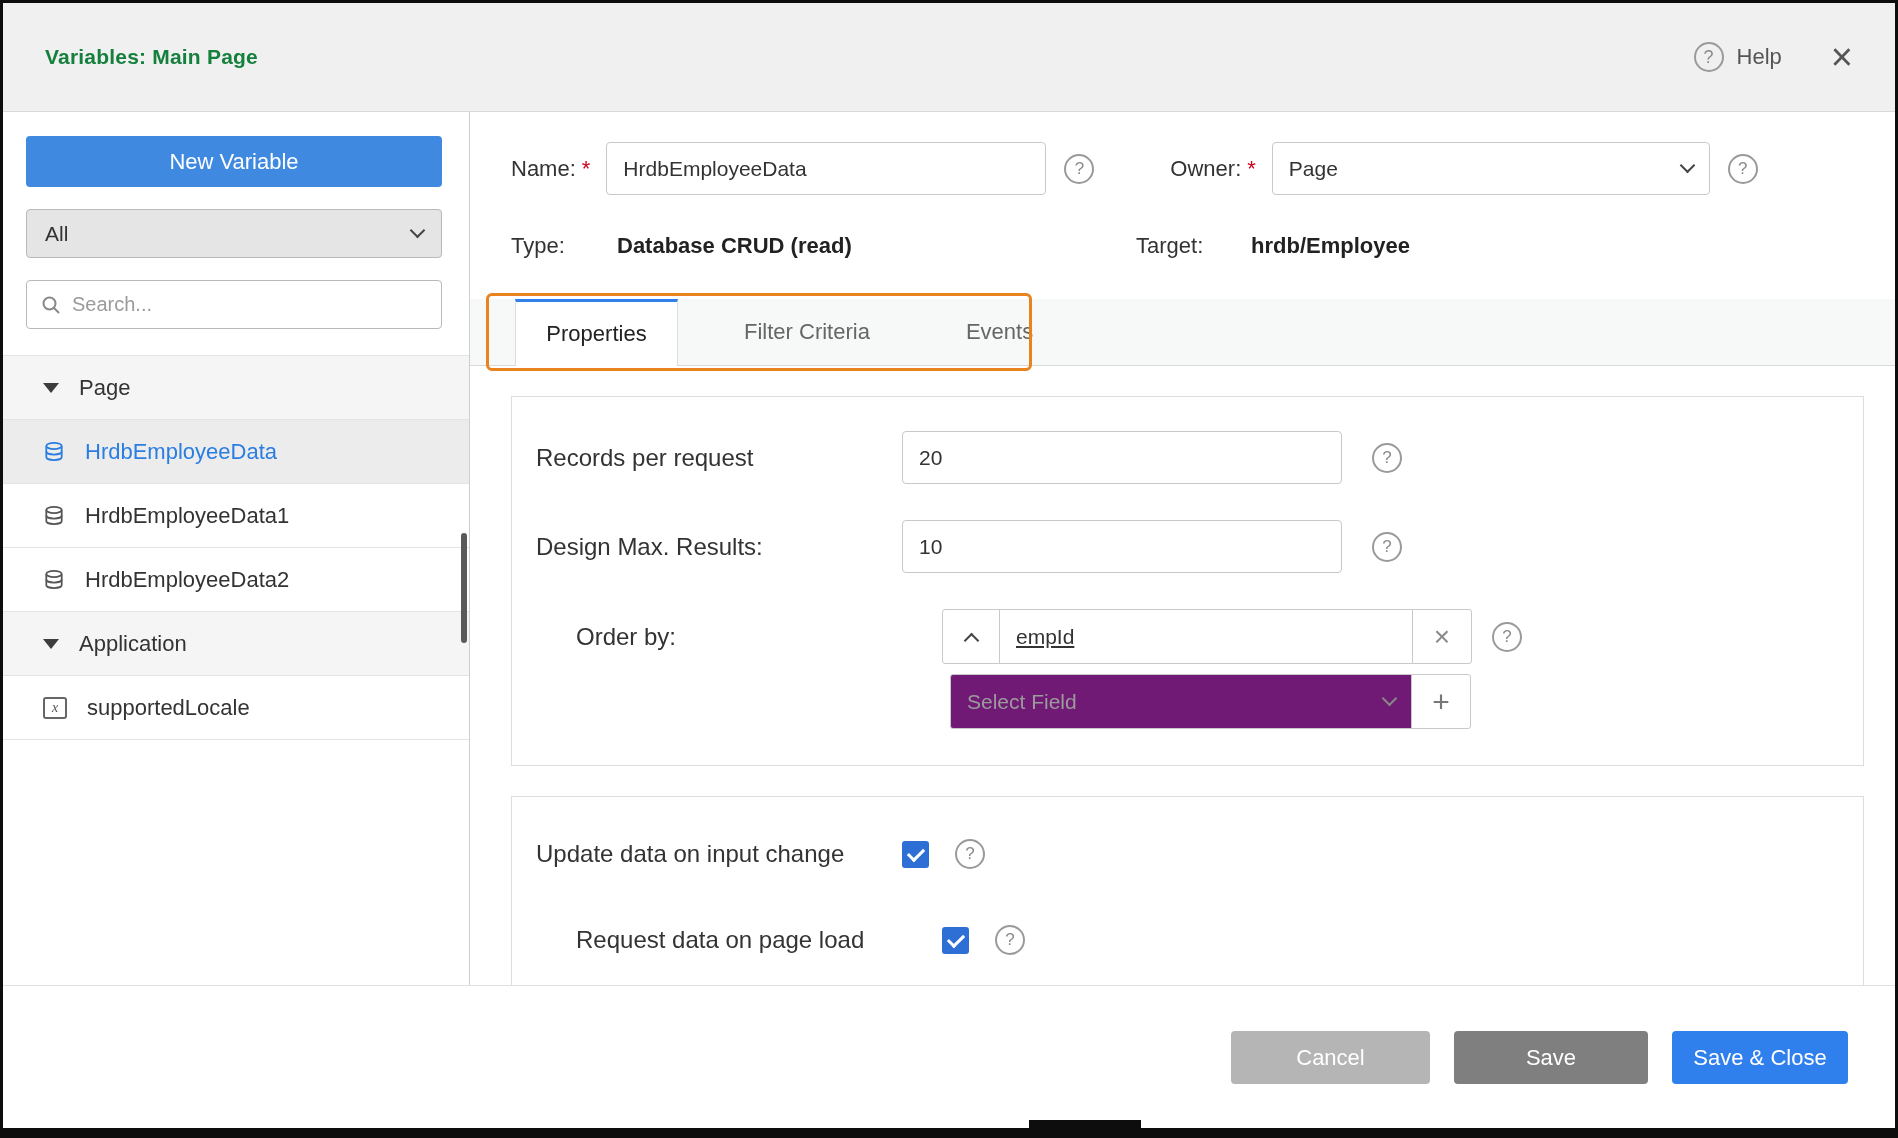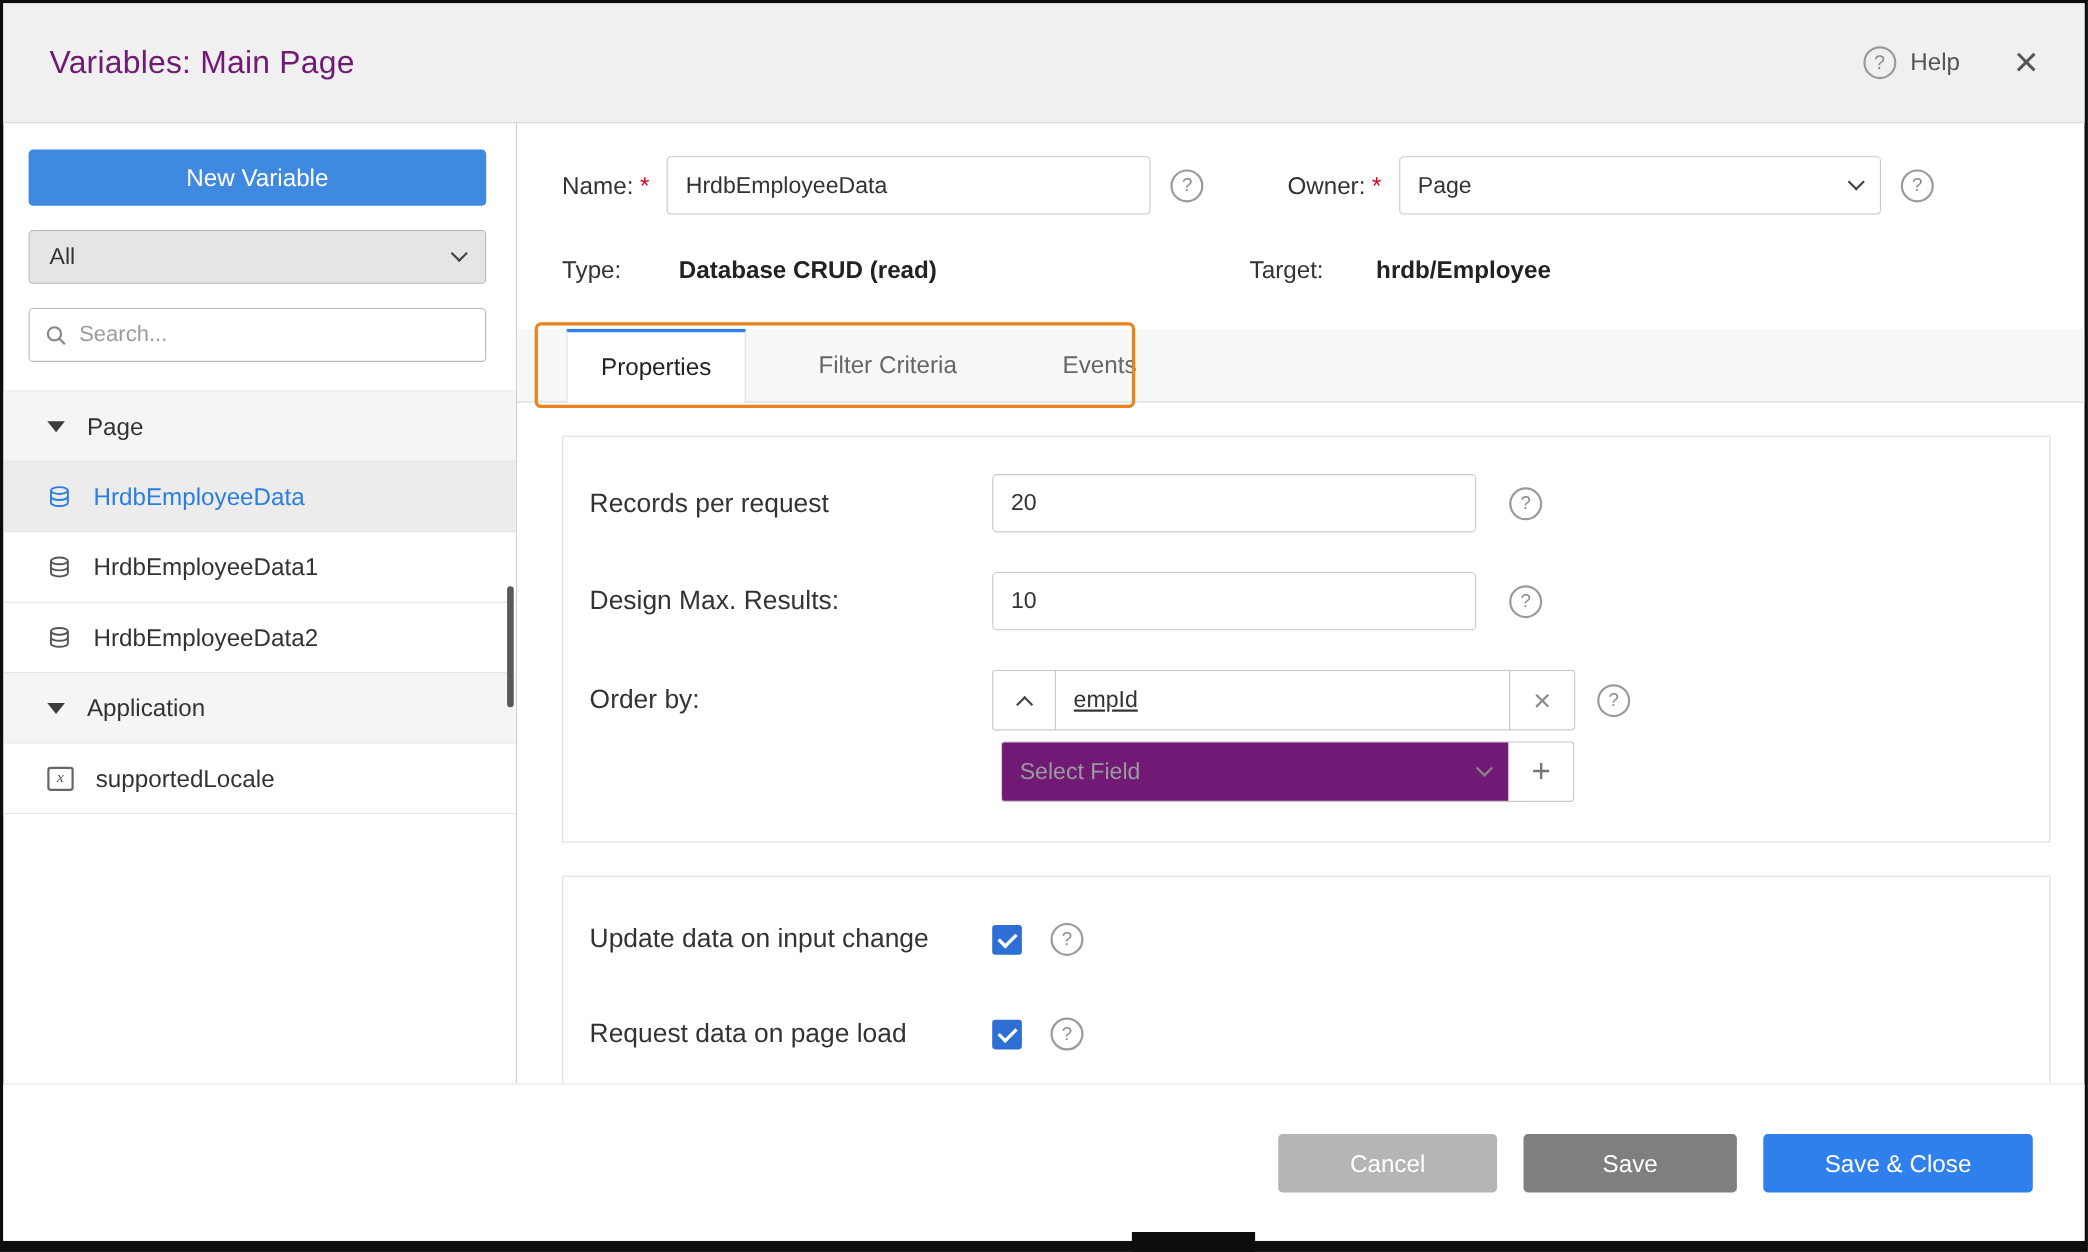--- a/index.html
+++ b/index.html
@@ -19,21 +19,21 @@
     position:absolute; bottom:0; left:1029px; width:112px; height:18px;
     background:#0d0d0d; z-index:20;
   }
 
   
   .dlg-header {
     height:109px; flex:0 0 109px; background:#f0f0f0;
     border-bottom:1px solid #d9d9d9;
     display:flex; align-items:center; padding:0 42px;
   }
-  .dlg-title { font-size:29px; font-weight:400; color:#701a75; letter-spacing:.2px; }
+  .dlg-title { font-size:21px; font-weight:700; color:#15803d; letter-spacing:.2px; }
   .hdr-right { margin-left:auto; display:flex; align-items:center; gap:13px; }
   .qmark {
     width:30px; height:30px; border:2px solid #9a9a9a; border-radius:50%;
     color:#8a8a8a; font-size:18px; display:flex; align-items:center; justify-content:center;
     flex:0 0 auto; background:#fff0; cursor:pointer;
   }
   .qmark::before { content:"?"; }
   .help-text { font-size:22px; color:#555; cursor:pointer; }
   .icon-close {
     margin-left:36px; font-size:38px; color:#555; line-height:1; cursor:pointer;
@@ -143,21 +143,21 @@
   }
   .annotation {
     position:absolute; left:16px; top:-6px; width:546px; height:78px;
     border:3px solid #e8831d; border-radius:6px; pointer-events:none; z-index:5;
   }
 
   
   .panels { padding:0 31px 0 41px; flex:1; overflow:hidden; }
   .panel { border:1px solid #ddd; margin-top:30px; padding:34px 0 36px 24px; background:#fff; }
   .p-row { display:flex; align-items:center; margin-bottom:36px; }
-  .p-row:last-child { margin-bottom:0; }
+  .p-row:last-child { margin-bottom:0;margin-left:40px; }
   .p-label { width:366px; flex:0 0 366px; font-size:24px; color:#333; }
   .help-after { margin-left:30px; }
 
   .order-row { align-items:flex-start; }
   .order-row .p-label { line-height:55px; }
   .order-group { width:530px; flex:0 0 530px; }
   .og-row1 { display:flex; height:55px; }
   .sort-btn {
     width:58px; flex:0 0 58px; border:1px solid #c9c9c9; background:#fff;
     display:flex; align-items:center; justify-content:center; cursor:pointer;
@@ -207,21 +207,21 @@
     flex:0 0 142px; display:flex; justify-content:flex-end; align-items:flex-start;
     gap:24px; padding:45px 47px 0 0; background:#fff;
   }
   .btn {
     height:53px; border:none; border-radius:4px; color:#fff; font-size:22px;
     font-family:"Liberation Sans", sans-serif; cursor:pointer;
     display:flex; align-items:center; justify-content:center;
   }
   .btn-cancel { width:199px; background:#b5b5b5; }
   .btn-save { width:194px; background:#7f7f7f; }
-  .btn-saveclose { width:245px; background:#2f80ed; }
+  .btn-saveclose { width:176px; background:#2f80ed; }
 </style>
 </head>
 <body>
 
 <div class="screen">
   <div class="dialog">
 
     <div class="dlg-header">
       <div class="dlg-title">Variables: Main Page</div>
       <div class="hdr-right">

